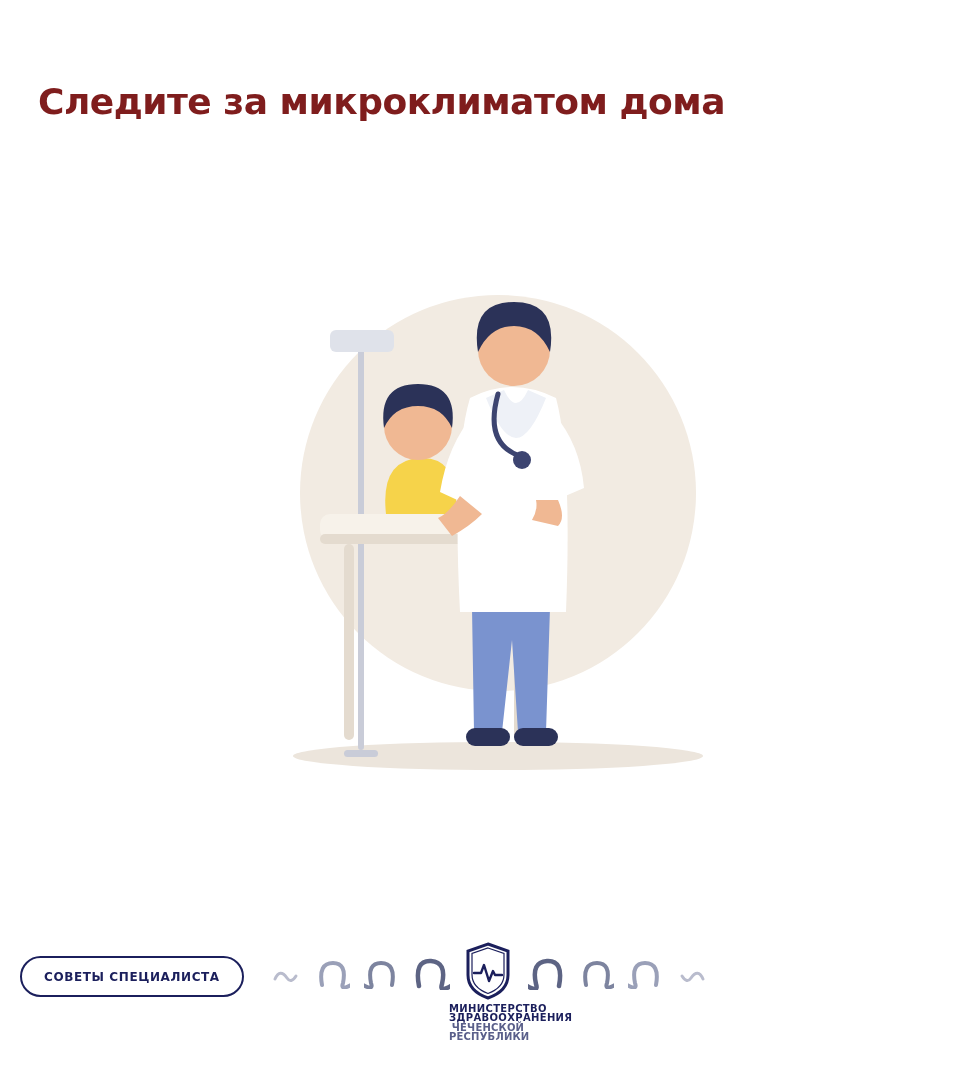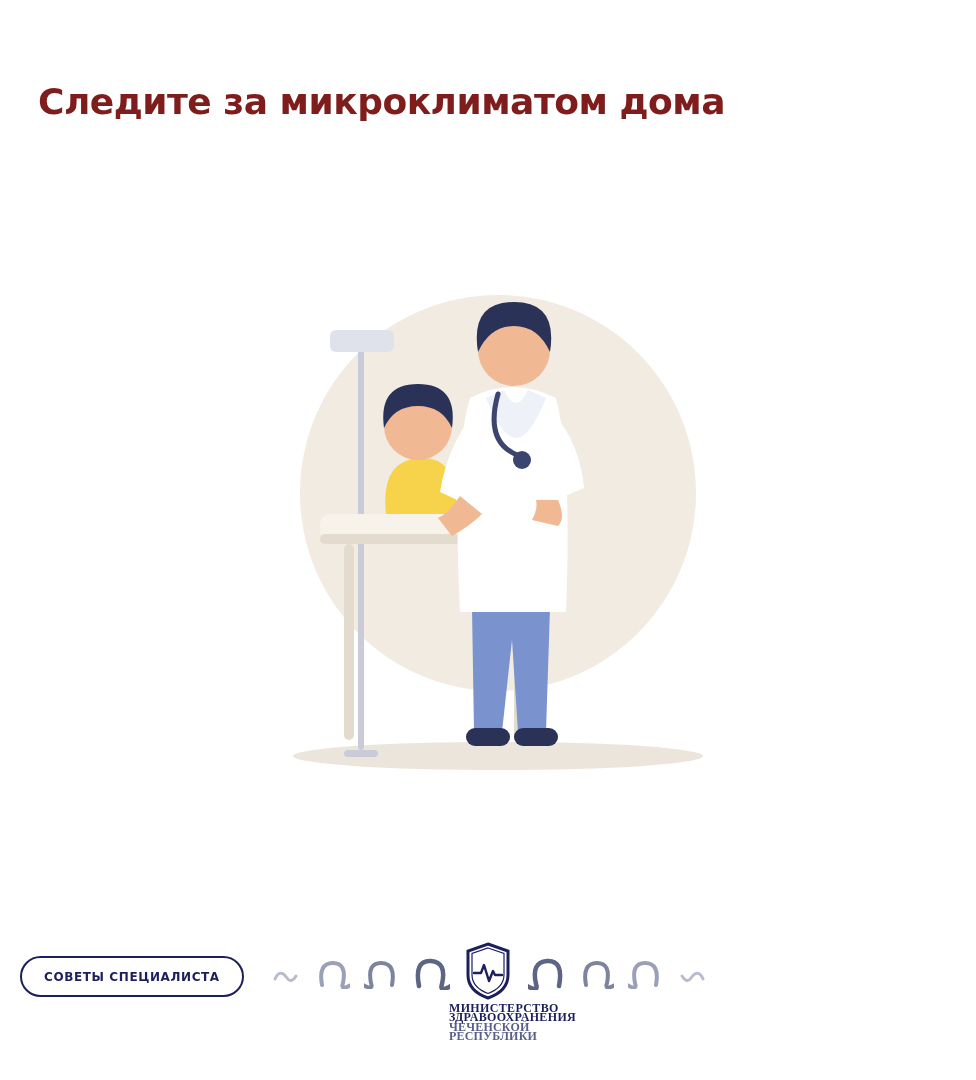--- a/index.html
+++ b/index.html
@@ -96,26 +96,25 @@
     top: 12px;
     width: 78px;
     text-align: center;
   }
   .ministry-emblem {
     display: block;
     margin: 0 auto;
   }
   .ministry-lines {
     margin-top: 4px;
-    font-size: 12px;
+    font-size: 10px;
     line-height: 9.4px;
     font-weight: 700;
     letter-spacing: 0.35px;
     color: #1b1f5c;
-    font-family: Liberation Serif, serif;
   }
   .ministry-lines .sub {
     color: #5a5f8a;
     letter-spacing: 0.2px;
   }
 </style>
 </head>
 <body>
 
 <div class="poster">

